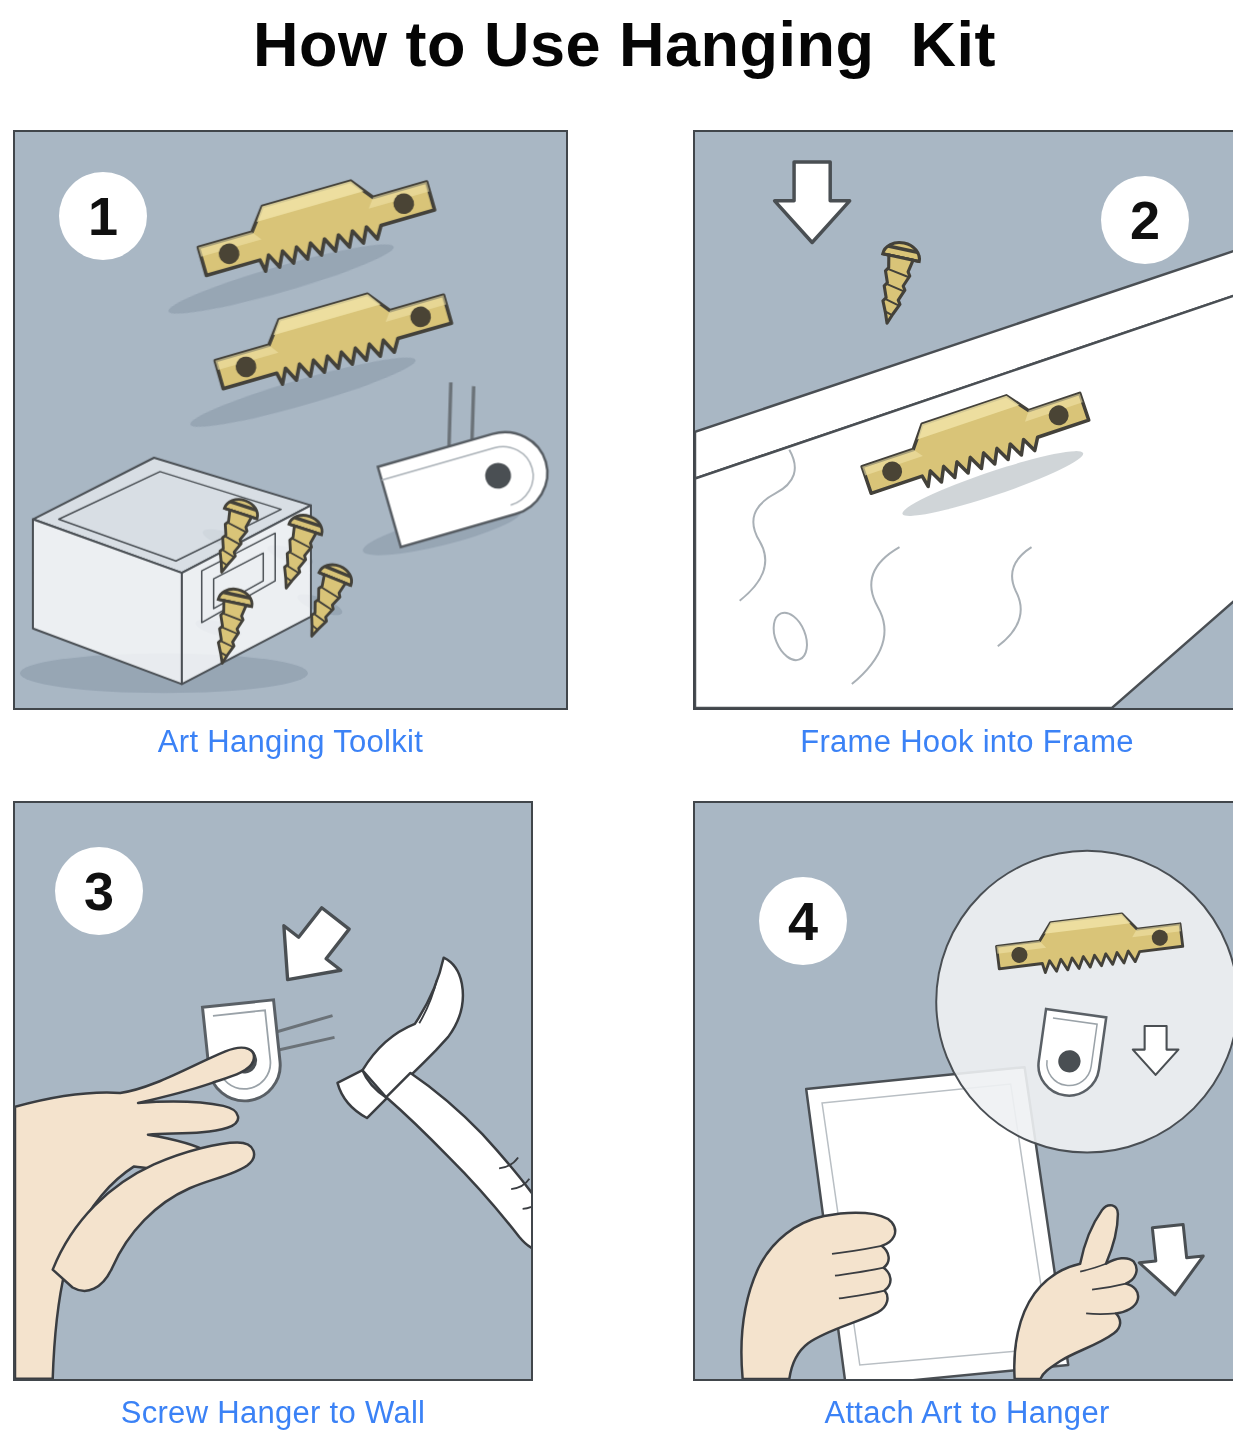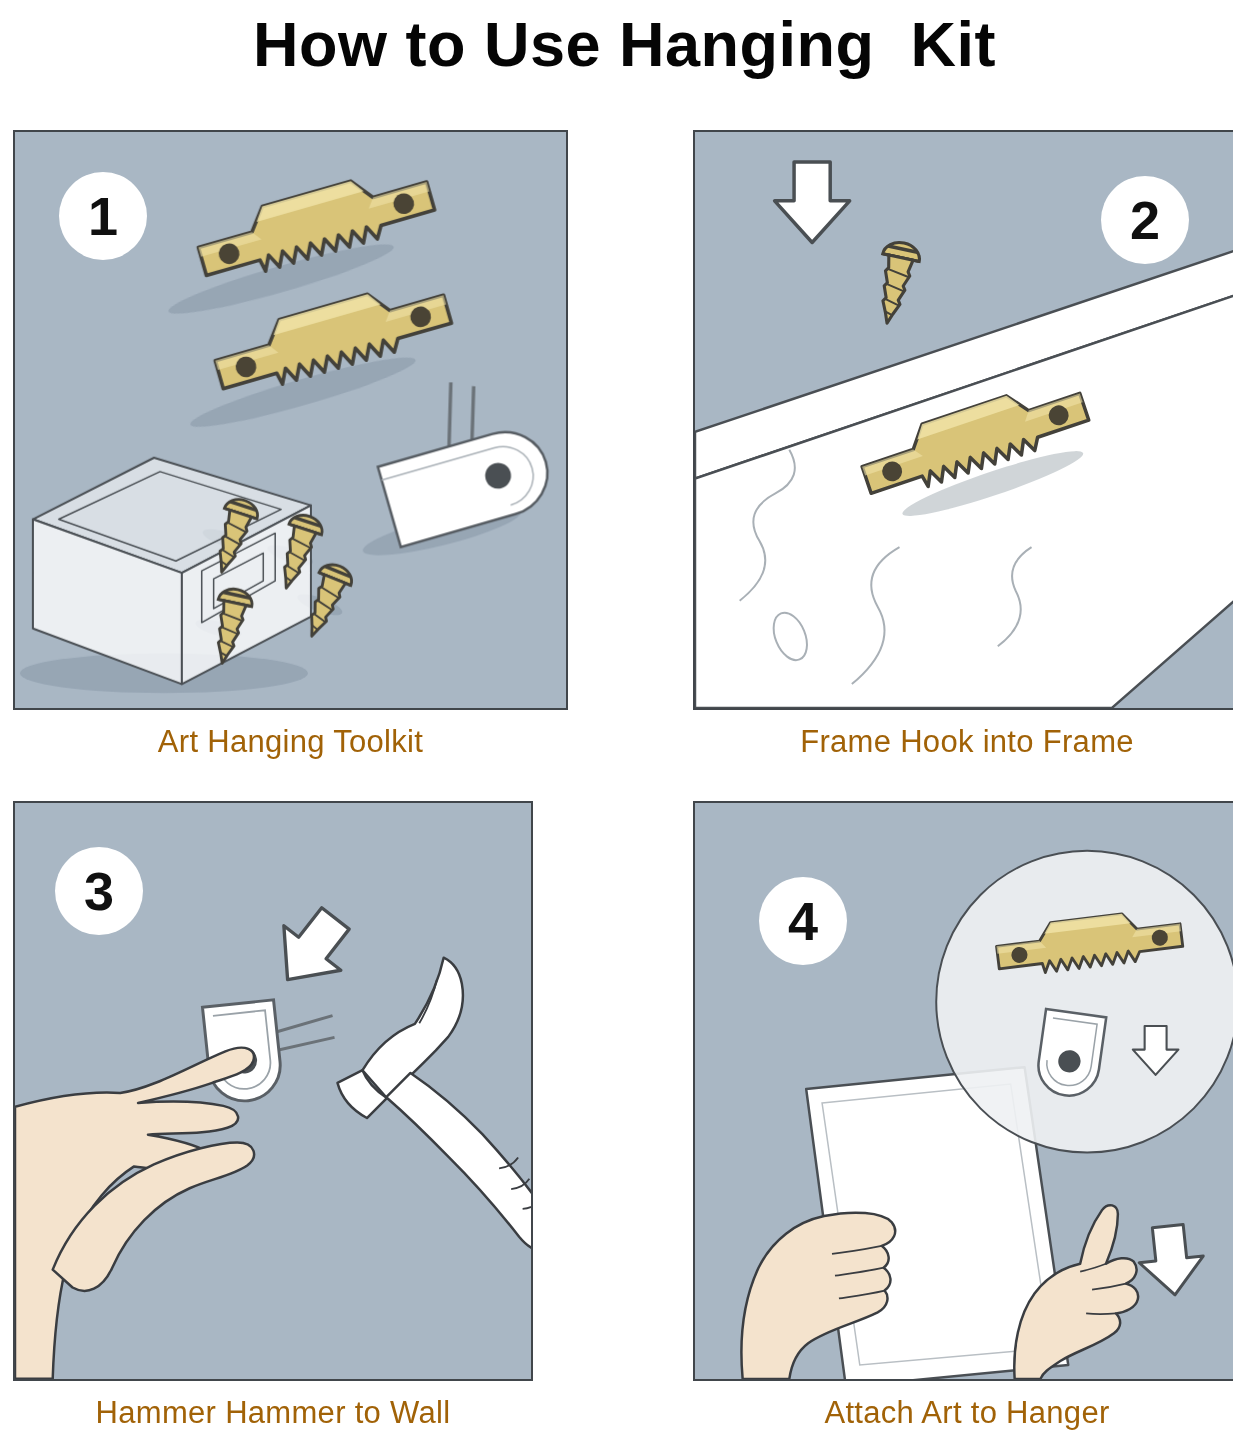--- a/index.html
+++ b/index.html
@@ -49,21 +49,21 @@
   .badge.p1 { left: 44px; top: 40px; }
   .badge.p2 { right: 50px; top: 44px; }
   .badge.p3 { left: 40px; top: 44px; }
   .badge.p4 { left: 64px; top: 74px; }
   .caption {
     margin-top: 14px;
     width: 100%;
     text-align: center;
     font-size: 31px;
     letter-spacing: 0.3px;
-    color: #a16207;
+    color: #3b82f6;
   }
   .caption.narrow { width: 520px; }
   .defs-holder { position: absolute; width: 0; height: 0; overflow: hidden; }
 </style>
 </head>
 <body>
 
 <svg class="defs-holder" aria-hidden="true">
   <defs>
     <g id="def-sawtooth">
@@ -218,21 +218,21 @@
             <path d="M -44,-10 Q -8,-26 26,-18 Q 62,-32 88,-56 Q 96,-42 88,-24 Q 76,2 46,12 L 28,16 Q -4,22 -40,27 Z"></path>
             <path d="M 30,-16 Q 52,-26 70,-42" fill="none" stroke-width="1.8"></path>
             <path d="M -6,20 Q 10,62 18,112 Q 26,172 25,218 Q 24,244 8,244 Q -9,244 -11,218 Q -14,162 -23,112 Q -31,62 -40,26 Z"></path>
             <path d="M 12,150 q 11,6 22,2 M 10,174 q 11,6 21,2 M 8,197 q 10,6 19,2 M 6,219 q 9,6 18,2" fill="none" stroke-width="1.8"></path>
           </g>
         </svg>
         <div class="badge p3">
           <span>3</span>
         </div>
       </div>
-      <figcaption class="caption narrow">Hammer Hammer to Wall</figcaption>
+      <figcaption class="caption narrow">Screw Hanger to Wall</figcaption>
     </figure>
 
     <figure class="step">
       <div class="panel">
         <svg class="ill" viewBox="0 0 548 580">
           <g>
             <polygon points="112,288 332,266 376,566 152,588" fill="#ffffff" stroke="#4a4f54" stroke-width="2.5" stroke-linejoin="round"></polygon>
             <polygon points="128,302 318,283 358,549 166,566" fill="none" stroke="#b9bfc4" stroke-width="1.5"></polygon>
           </g>
           <g fill="#f4e3cd" stroke="#3a3d41" stroke-width="2.5" stroke-linejoin="round">

